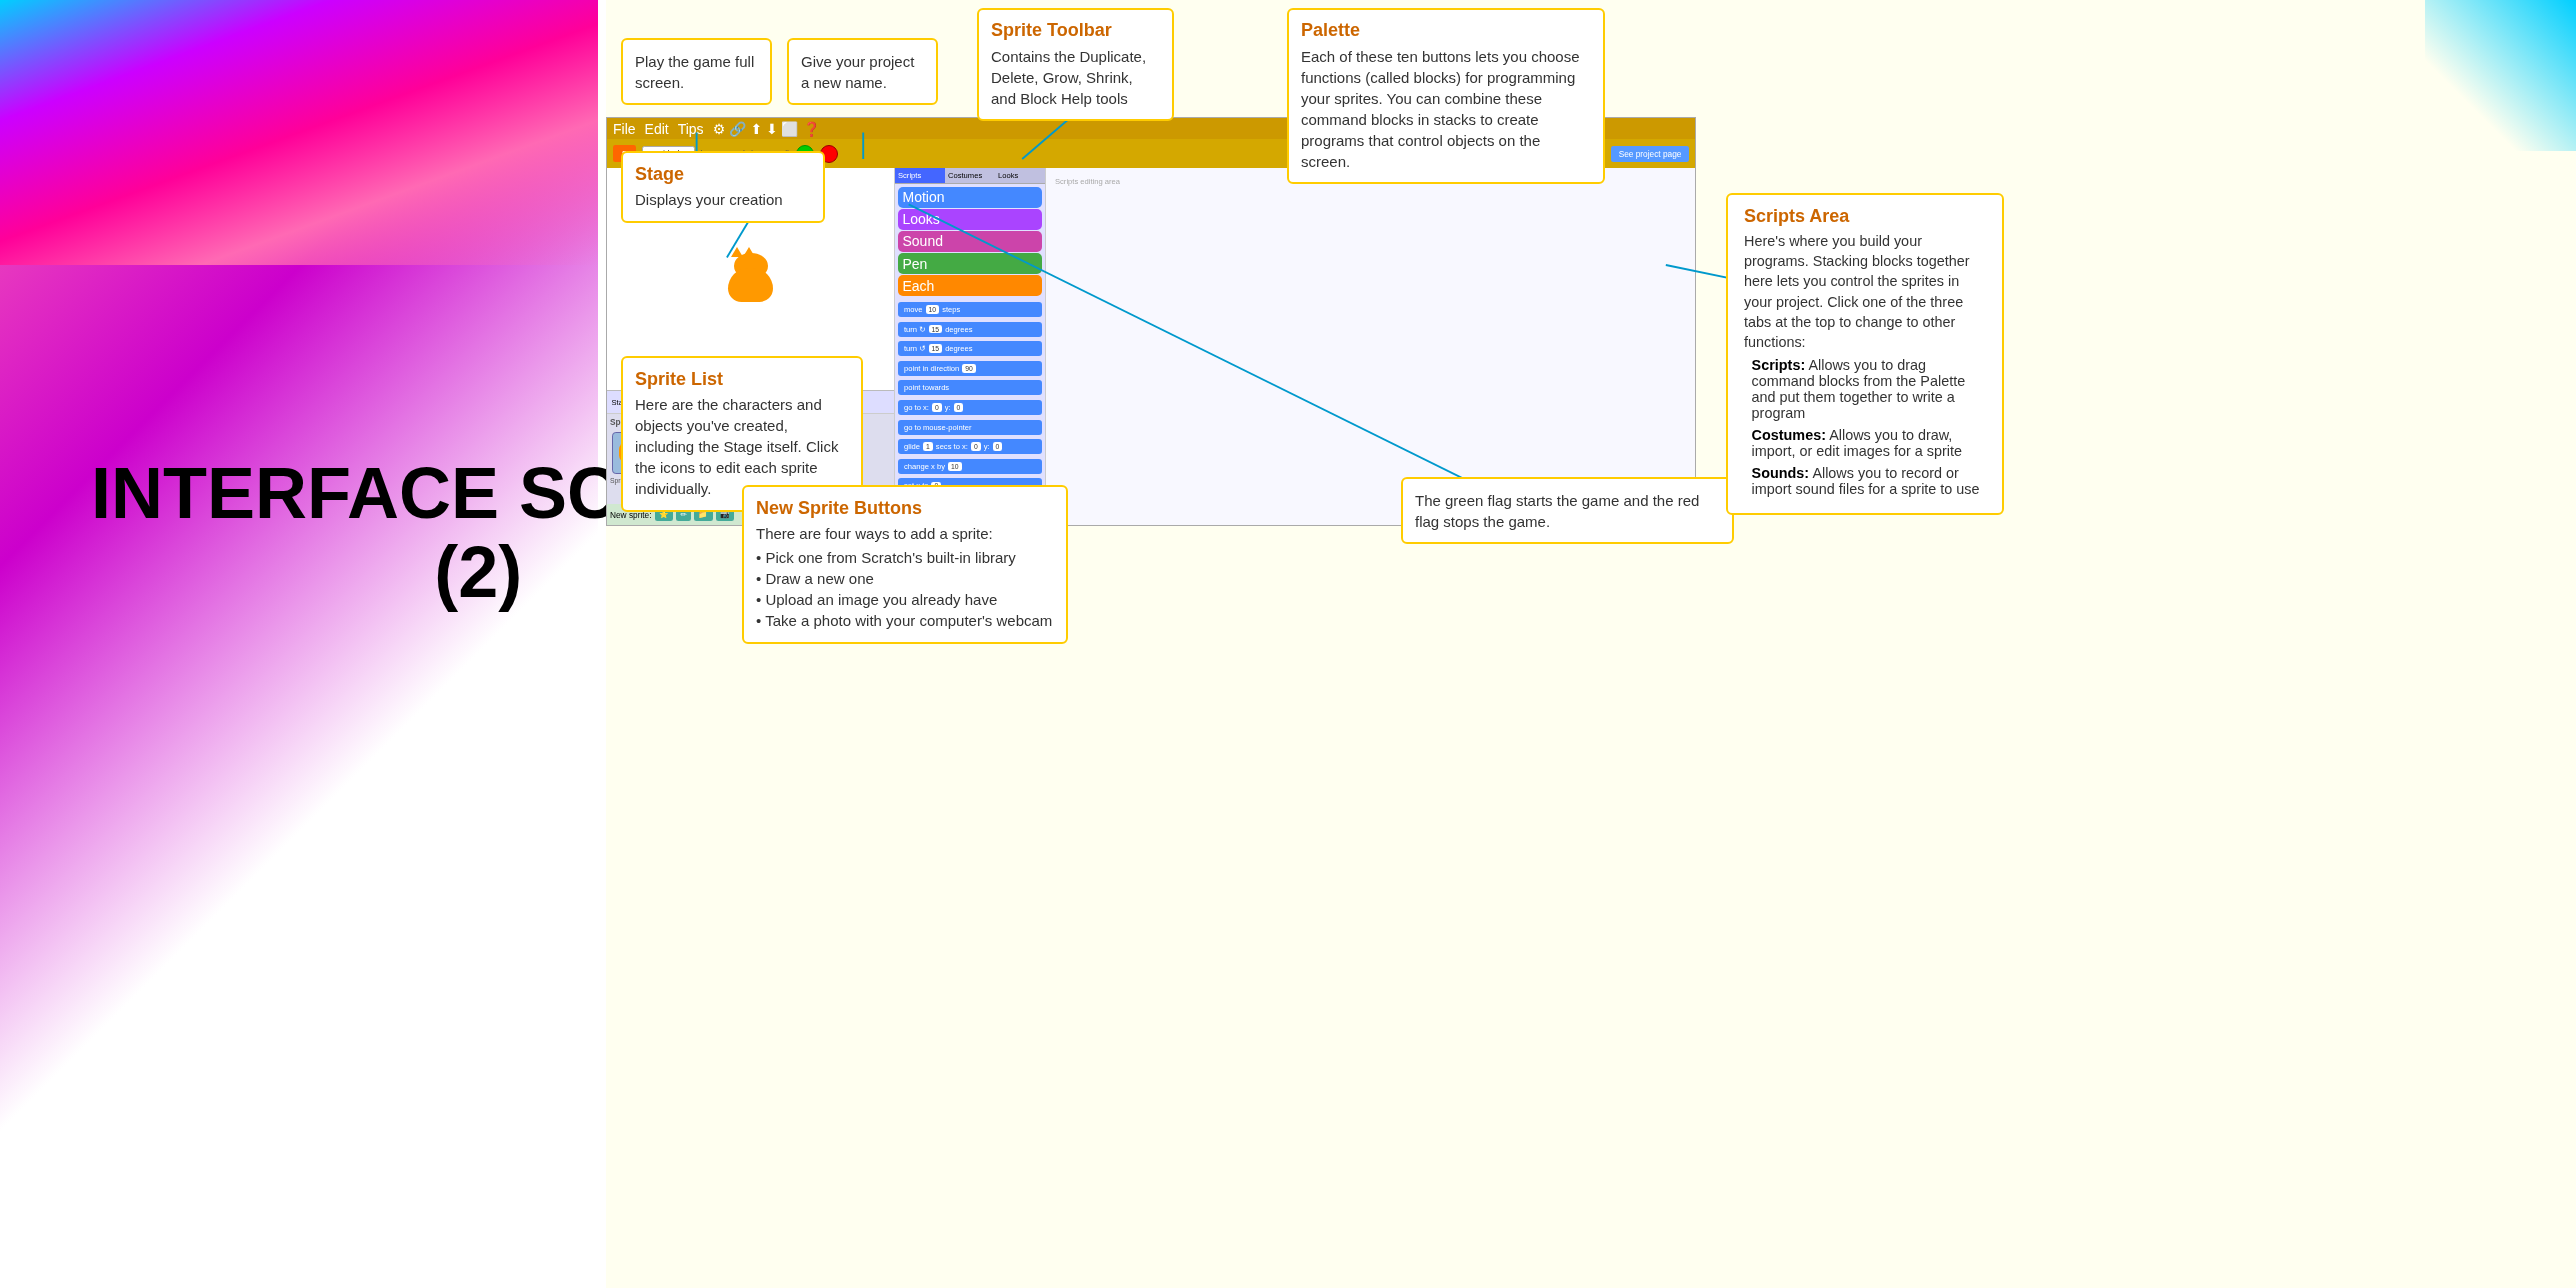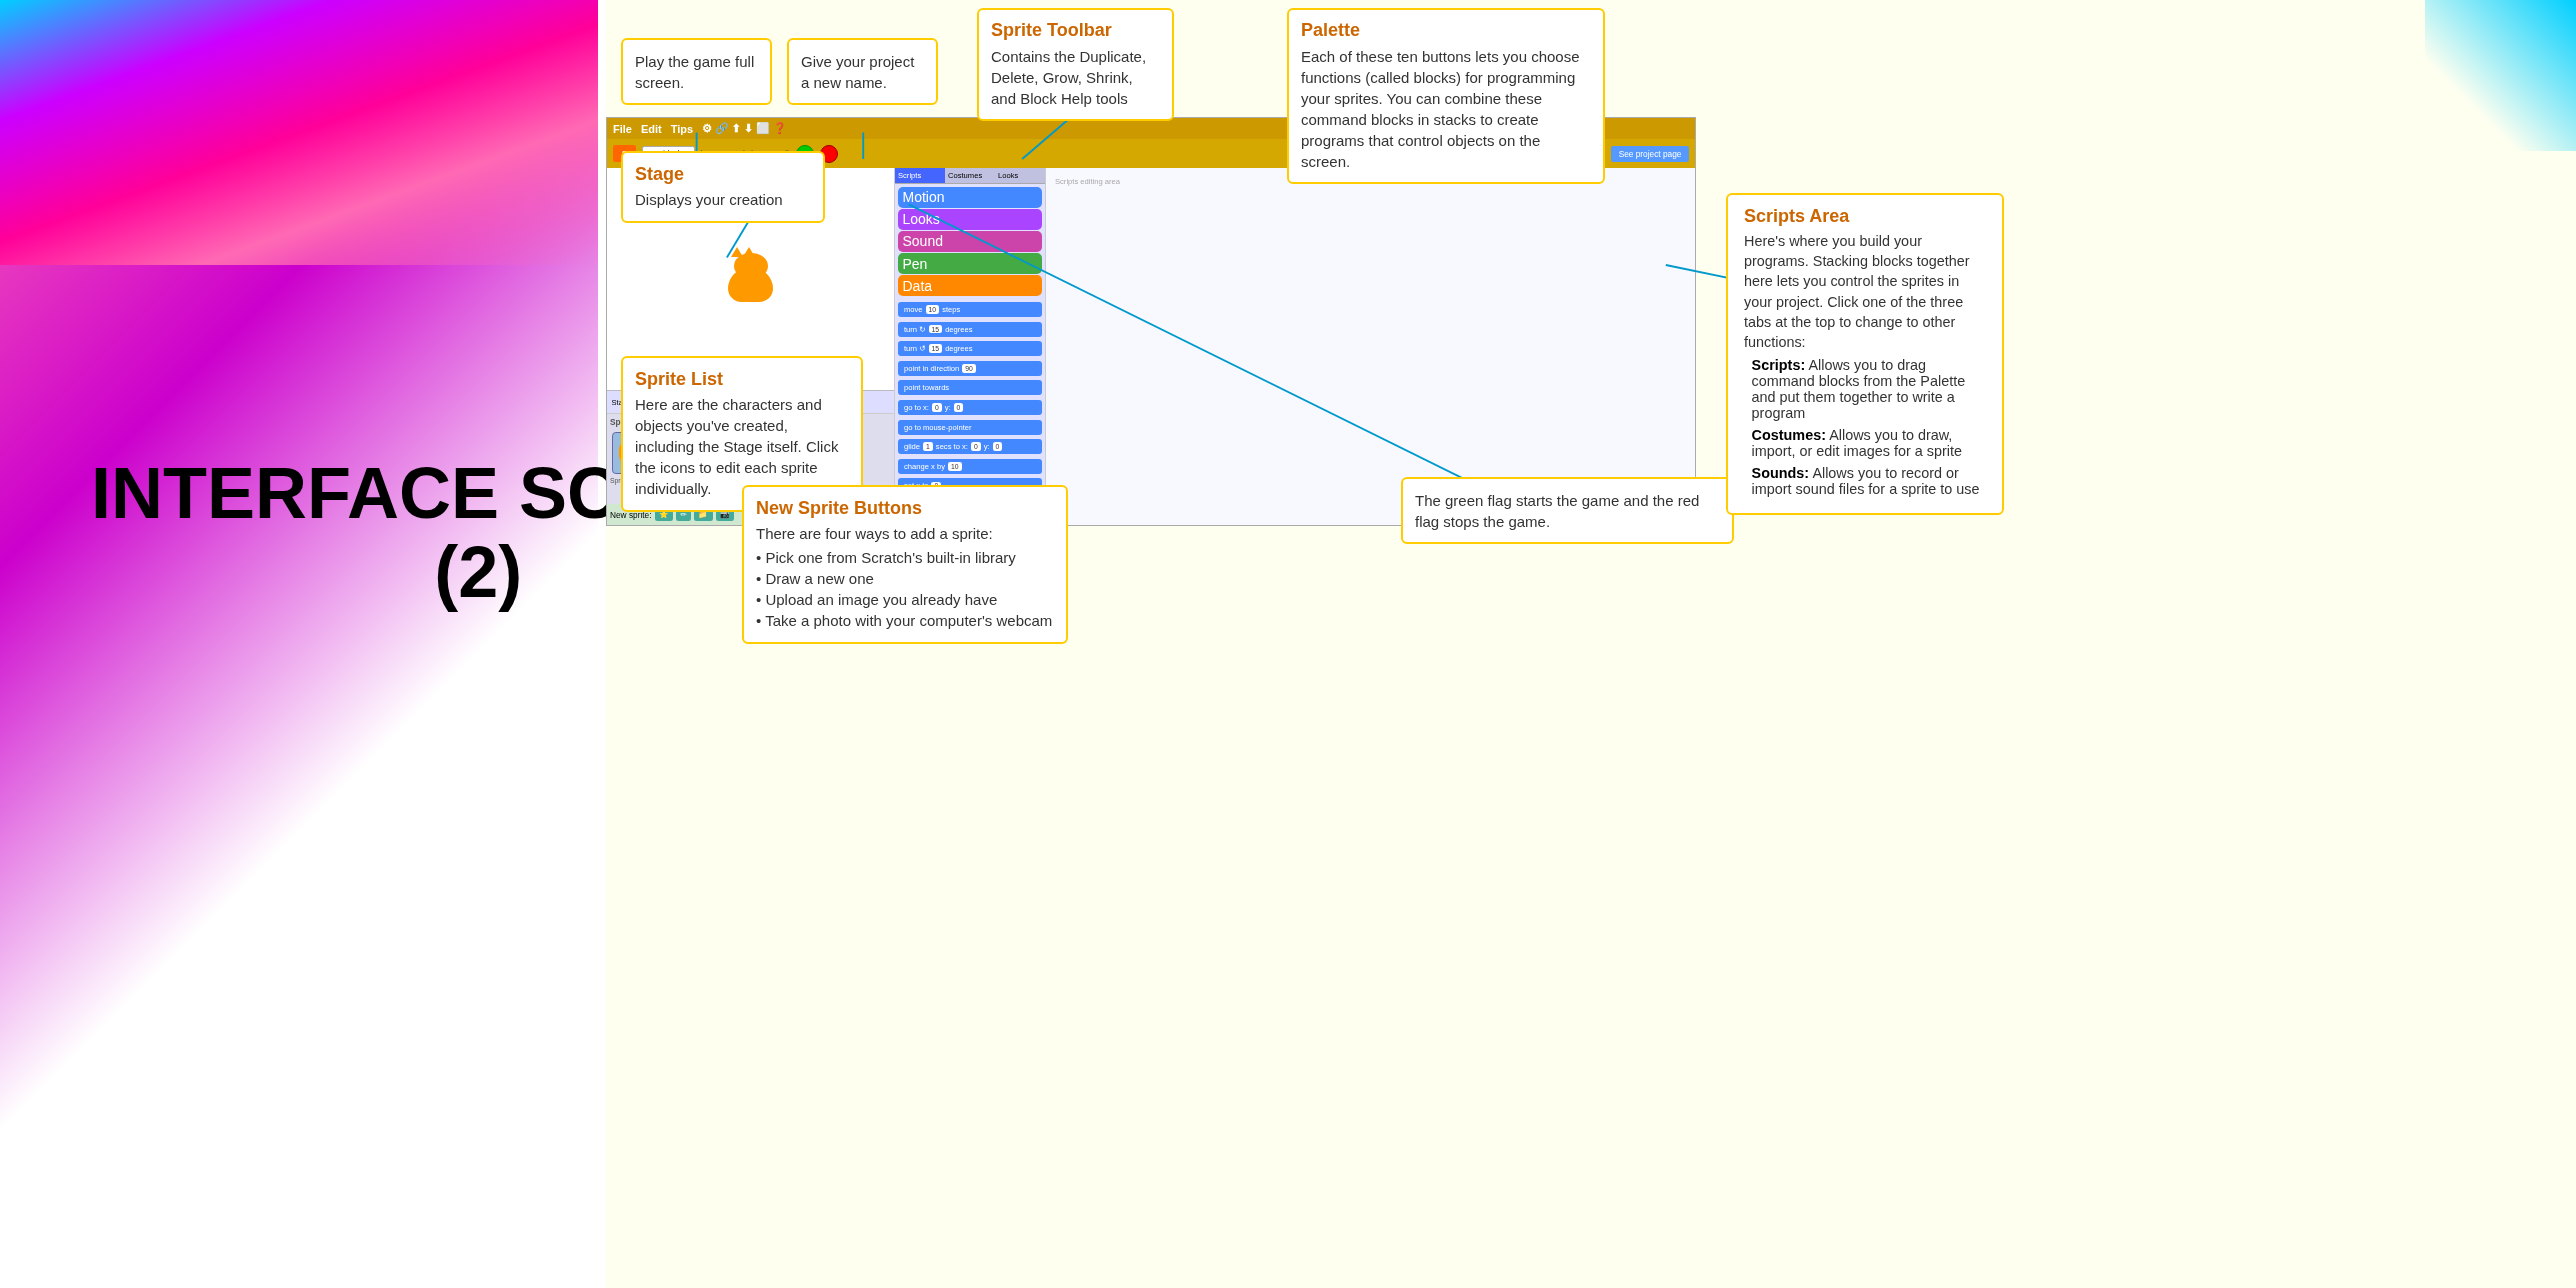--- a/index.html
+++ b/index.html
@@ -72,22 +72,22 @@
     .scratch-menubar {
       background: #cc9900;
       height: 21px;
       display: flex;
       align-items: center;
       padding: 0 6px;
       gap: 9px;
     }
     .scratch-menubar-item {
       color: white;
-      font-size: 11px;
-      font-weight: bold;
+      font-size: 14px;
+      font-weight: normal;
     }
 
     
     .scratch-toolbar {
       background: #d4a800;
       height: 29px;
       display: flex;
       align-items: center;
       padding: 0 6px;
       gap: 6px;
@@ -512,21 +512,21 @@
       <div class="blocks-tabs">
         <div class="blocks-tab active">Scripts</div>
         <div class="blocks-tab">Costumes</div>
         <div class="blocks-tab">Looks</div>
       </div>
       <div class="block-category">
         <div class="block-item block-motion">Motion</div>
         <div class="block-item block-looks">Looks</div>
         <div class="block-item block-sound">Sound</div>
         <div class="block-item block-pen">Pen</div>
-        <div class="block-item block-data">Data</div>
+        <div class="block-item block-data">Each</div>
       </div>
       <div style="padding:3px;display:flex;flex-direction:column;gap:2.3px;">
         <div class="script-block">move <span class="script-val">10</span> steps</div>
         <div class="script-block">turn ↻ <span class="script-val">15</span> degrees</div>
         <div class="script-block">turn ↺ <span class="script-val">15</span> degrees</div>
         <div class="script-block">point in direction <span class="script-val">90</span></div>
         <div class="script-block">point towards</div>
         <div class="script-block">go to x:<span class="script-val">0</span> y:<span class="script-val">0</span></div>
         <div class="script-block">go to mouse-pointer</div>
         <div class="script-block">glide <span class="script-val">1</span> secs to x:<span class="script-val">0</span> y:<span class="script-val">0</span></div>

